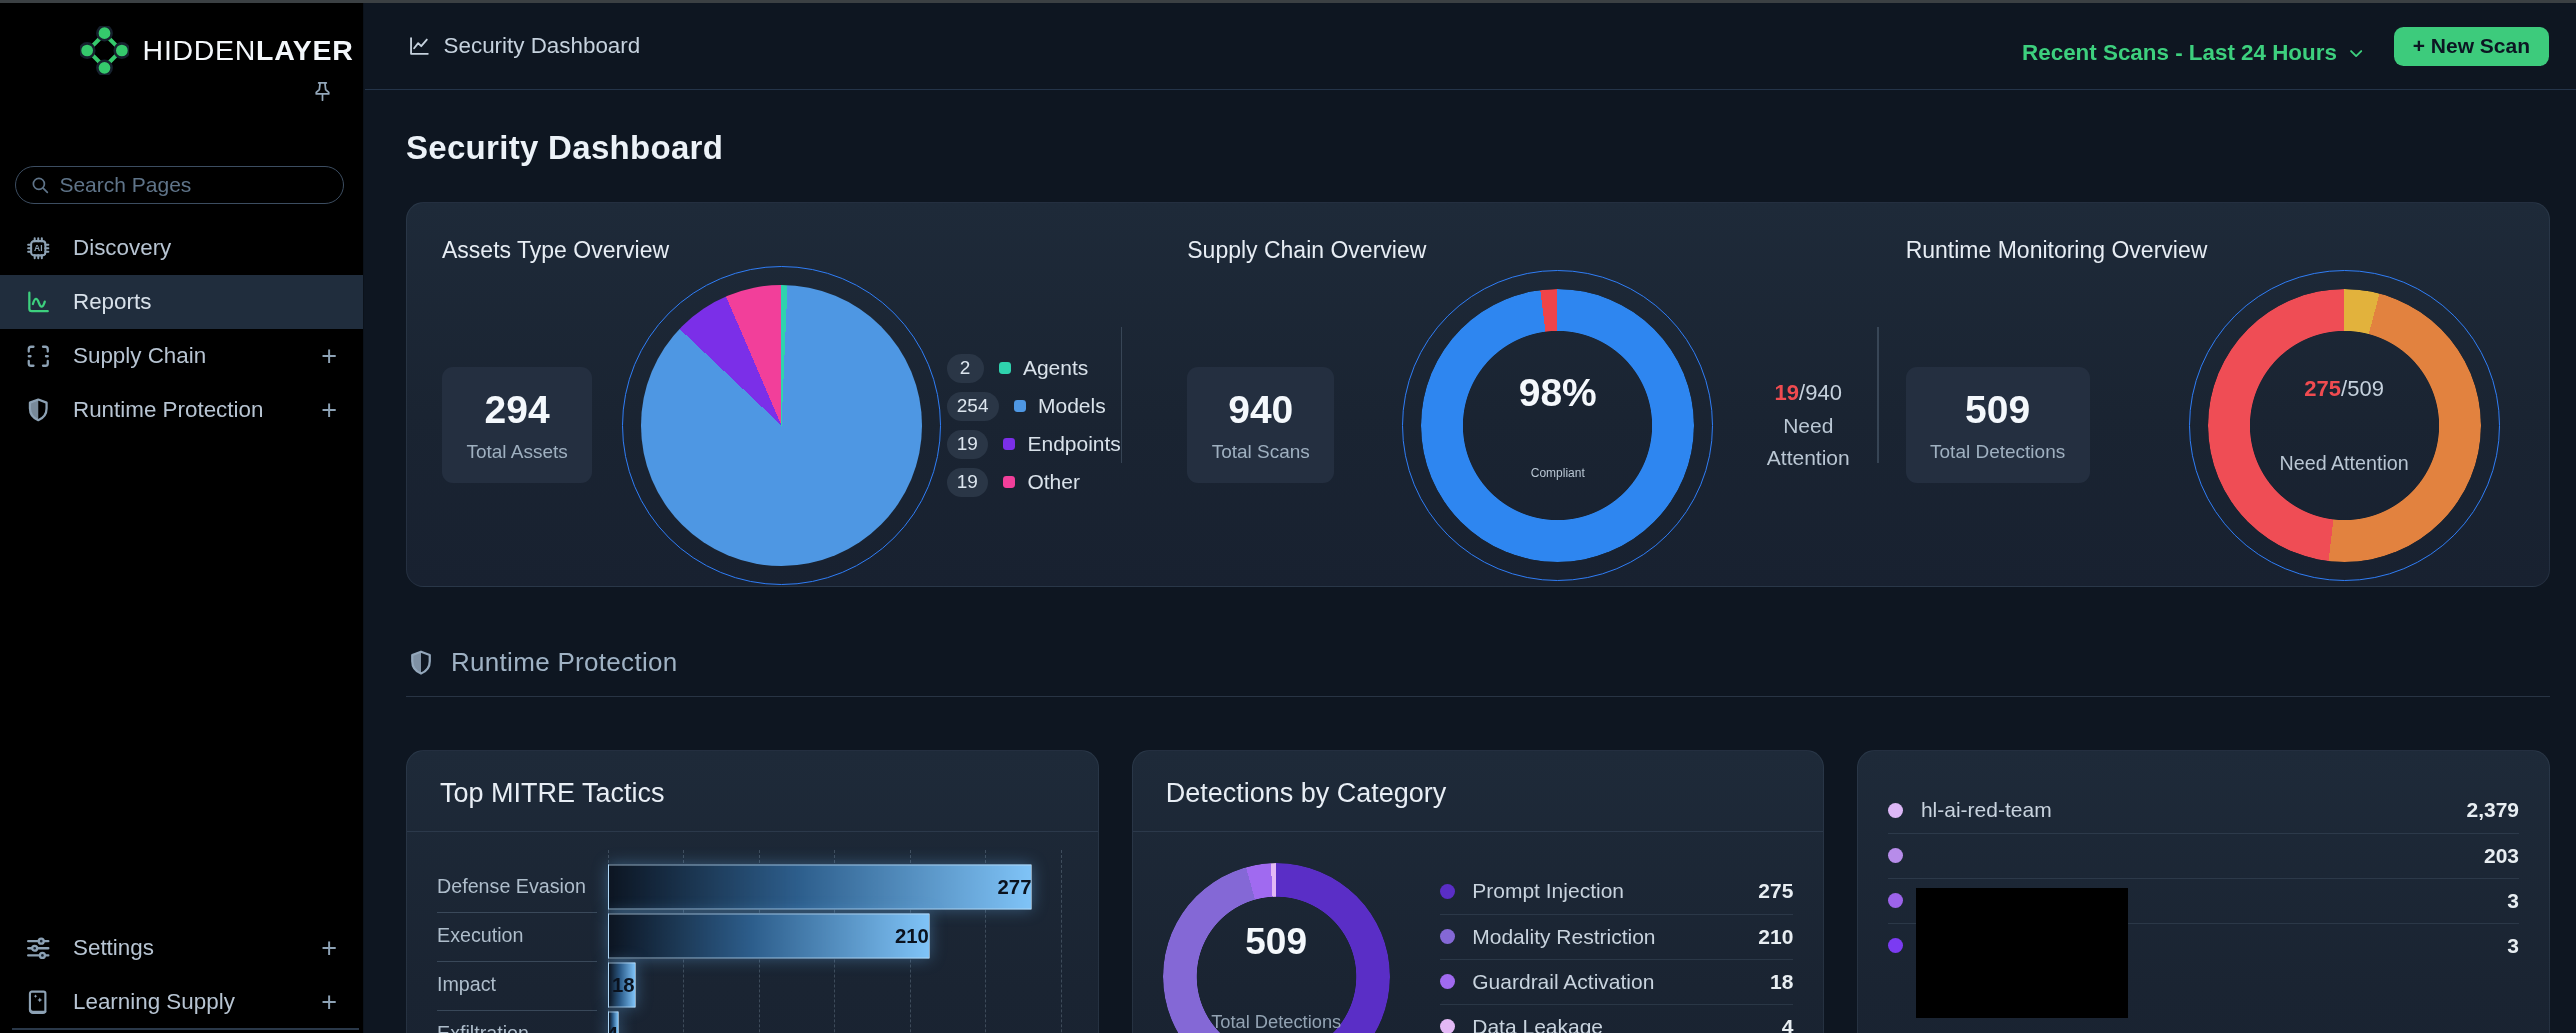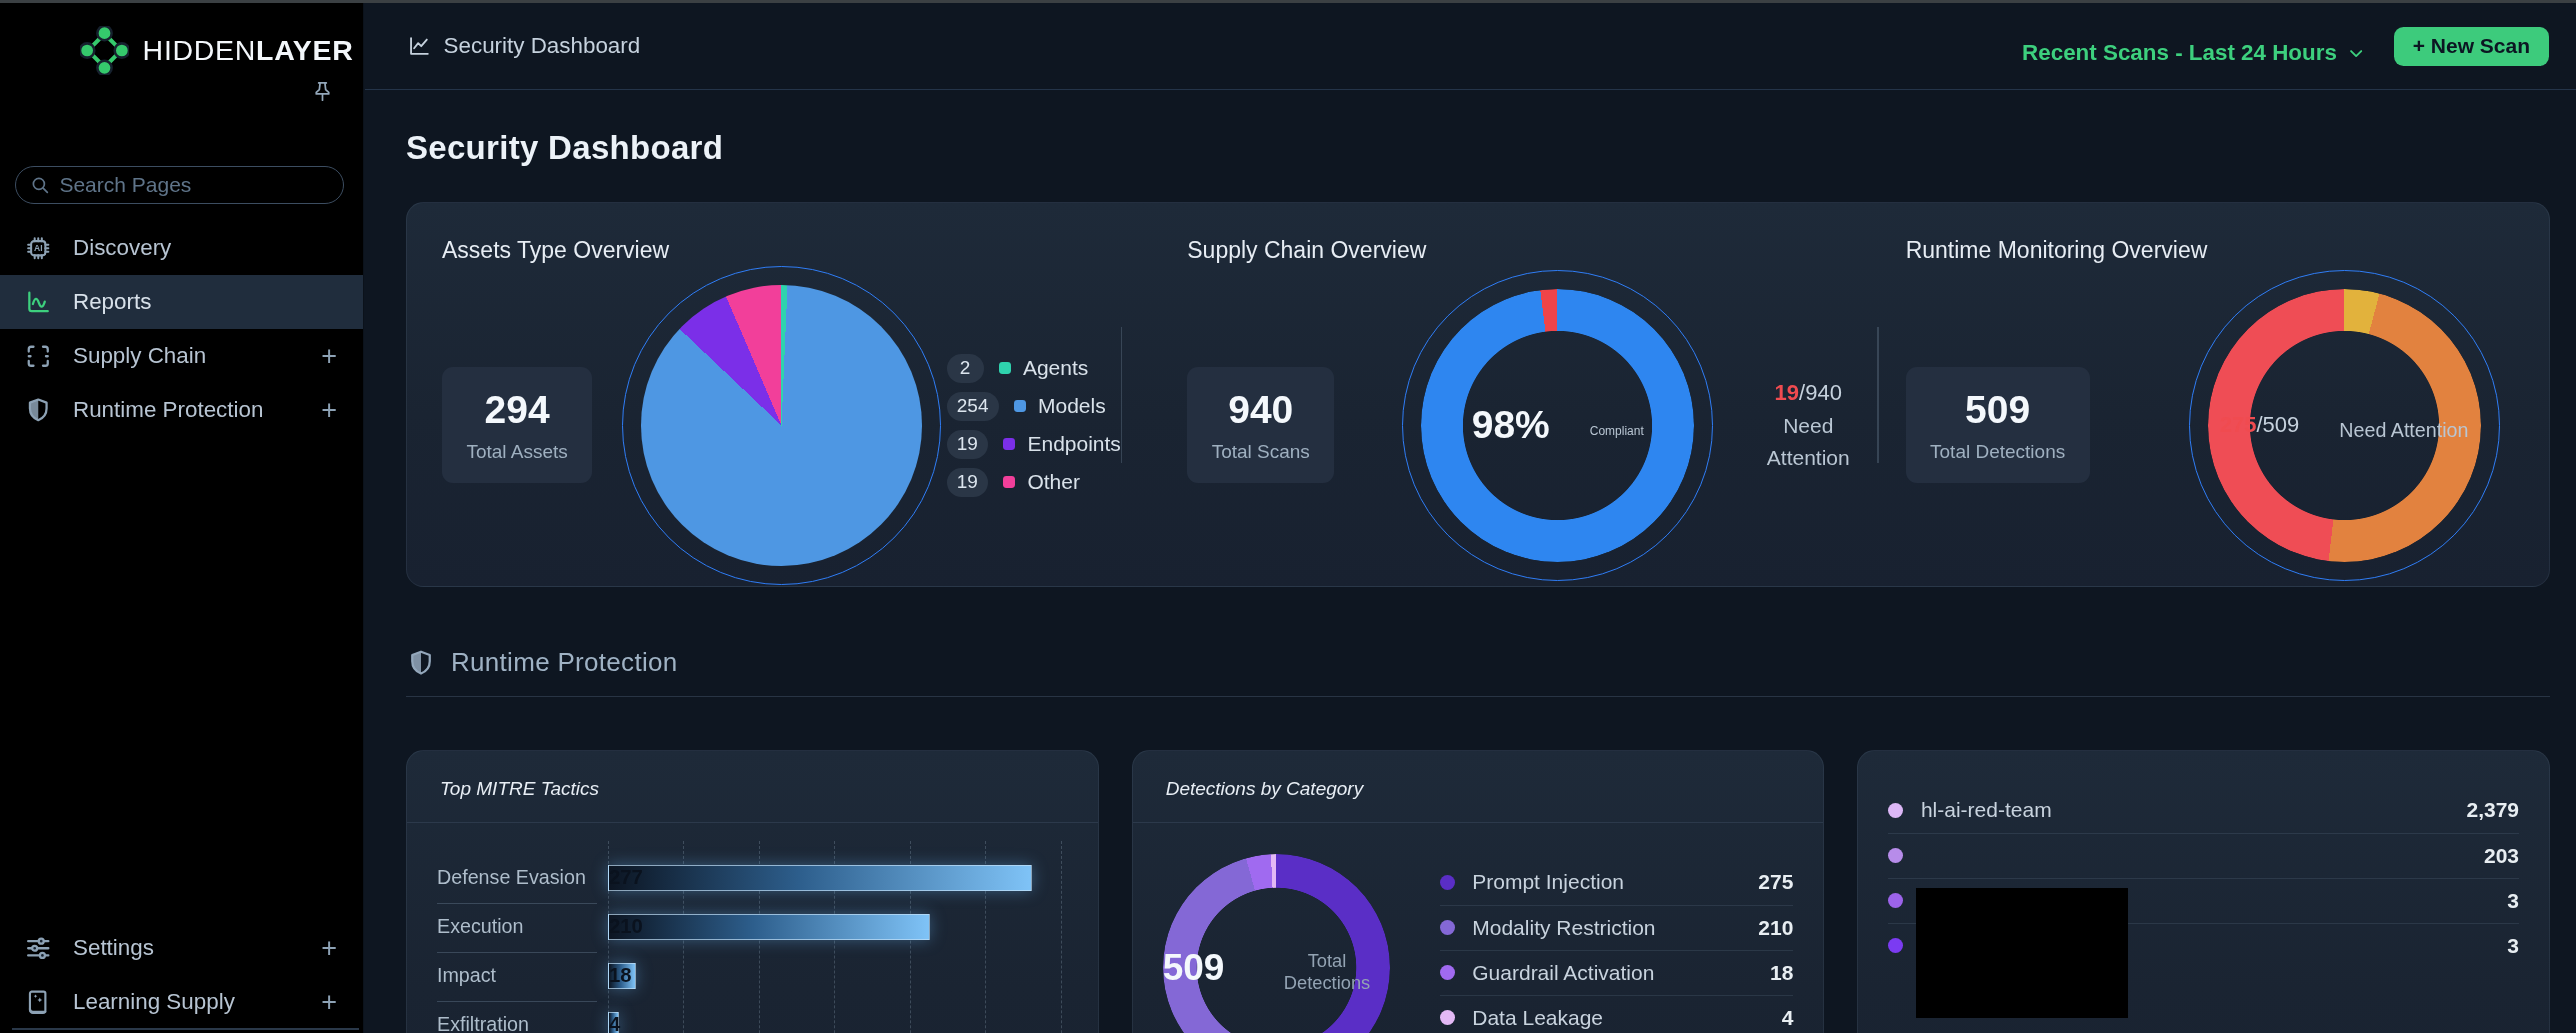--- a/index.html
+++ b/index.html
@@ -53,21 +53,21 @@
   .ov-body { flex:1; display:flex; align-items:center; }
   .ov-divider { width:1.4px; height:136px; background:rgba(160,185,210,.22); align-self:center; }
   .stat-box { background:#242F40; border-radius:11px; padding:20.3px 24.4px; text-align:center; min-width:122px; }
   .stat-value { font-size:39px; font-weight:700; color:#F4F8FC; }
   .stat-label { margin-top:9.5px; font-size:19px; color:#9FB0C0; white-space:nowrap; }
 
   .ring-wrap { position:relative; flex:0 0 auto; display:flex; align-items:center; justify-content:center; }
   .ring { position:absolute; inset:0; border:1.4px solid #2F7DF6; border-radius:50%; }
   .pie { border-radius:50%; }
   .donut { border-radius:50%; -webkit-mask:radial-gradient(closest-side,transparent 0 69%,#000 69.6%); mask:radial-gradient(closest-side,transparent 0 69%,#000 69.6%); }
-  .donut-center { position:absolute; inset:0; display:flex; flex-direction:row; align-items:center; justify-content:center; text-align:center;gap:40px; }
+  .donut-center { position:absolute; inset:0; display:flex; flex-direction:column; align-items:center; justify-content:center; text-align:center;gap:40px; }
 
   .assets-ring { width:319px; height:319px; margin-left:30px; }
   .assets-pie { width:281px; height:281px; }
   .assets-legend { margin-left:5.4px; display:flex; flex-direction:column; gap:9.5px; }
   .legend-row { display:flex; align-items:center; }
   .legend-pill { min-width:37px; height:28.5px; padding:0 10.2px; border-radius:15px; background:#2A3646; display:flex; align-items:center; justify-content:center; font-size:19px; color:#DCE5EE; }
   .legend-dot-sq { width:12.2px; height:12.2px; border-radius:3.4px; margin-left:15px; }
   .legend-label { margin-left:12.2px; font-size:21px; color:#D9E2EA; }
 
   .supply-ring, .runtime-ring { width:311px; height:311px; }
@@ -84,32 +84,32 @@
   .rt-center-label { margin-top:9.5px; font-size:19.7px; color:#B9C6D3; }
 
   
   .section-header { margin-top:60px; display:flex; align-items:center; gap:15px; color:#93A7BB; }
   .section-header .label { font-size:26px; font-weight:500; color:#9FB2C4; letter-spacing:0.3px; }
   .section-divider { margin-top:17.6px; height:1.4px; background:rgba(120,145,175,.25); }
 
   
   .cards-row { margin-top:53px; display:flex; gap:33px; align-items:stretch; }
   .panel { flex:1; height:434px; overflow:hidden; position:relative; }
-  .panel-title { padding:27px 33px 22px; font-size:19px; font-weight:500; color:#E8EEF5; border-bottom:1.4px solid rgba(125,150,180,.16);font-style:italic; }
+  .panel-title { padding:27px 33px 22px; font-size:27px; font-weight:500; color:#E8EEF5; border-bottom:1.4px solid rgba(125,150,180,.16); }
   .panel-body { padding:23px 30px 0; }
 
   
   .mitre-chart { position:relative; margin-top:6.8px; }
   .mitre-grid-layer { position:absolute; left:171px; right:6.8px; top:-12.2px; bottom:-54px; }
   .gridline { position:absolute; top:0; bottom:0; width:0; border-left:1.4px dashed rgba(155,175,195,.28); }
   .mitre-row { position:relative; display:flex; align-items:center; height:49px; }
   .mitre-row::after { content:''; position:absolute; left:0; bottom:-1.4px; width:160px; height:0.7px; background:rgba(140,165,190,.28); }
   .mitre-label { width:171px; font-size:19.7px; color:#AEBDCB; flex:0 0 auto; }
   .mitre-plot { position:relative; flex:1; height:100%; }
-  .bar { position:absolute; top:50%; transform:translateY(-50%); height:26px; min-width:11px; background:linear-gradient(90deg,#0C1522 0%,#2D5E8C 45%,#7FC3F7 100%); border:1.4px solid rgba(195,225,248,.7); box-shadow:0 0 16.3px rgba(110,190,255,.35); display:flex; align-items:center; justify-content:flex-start; }
+  .bar { position:absolute; top:50%; transform:translateY(-50%); height:45px; min-width:11px; background:linear-gradient(90deg,#0C1522 0%,#2D5E8C 45%,#7FC3F7 100%); border:1.4px solid rgba(195,225,248,.7); box-shadow:0 0 16.3px rgba(110,190,255,.35); display:flex; align-items:center; justify-content:flex-end; }
   .bar-value { font-size:20.3px; font-weight:700; color:#0A121E; white-space:nowrap; }
 
   
   .cat-body { display:flex; align-items:flex-start; }
   .cat-donut-wrap { position:relative; width:227px; height:227px; margin-top:8.1px; flex:0 0 auto; }
   .cat-donut { width:227px; height:227px; border-radius:50%; -webkit-mask:radial-gradient(closest-side,transparent 0 70%,#000 70.6%); mask:radial-gradient(closest-side,transparent 0 70%,#000 70.6%); }
   .cat-center-value { font-size:37px; font-weight:700; color:#F4F8FC; }
   .cat-center-label { margin-top:8.1px; font-size:18.3px; color:#93A3B3; }
   .list { flex:1; }
   .list-row { display:flex; align-items:center; height:45px; }

